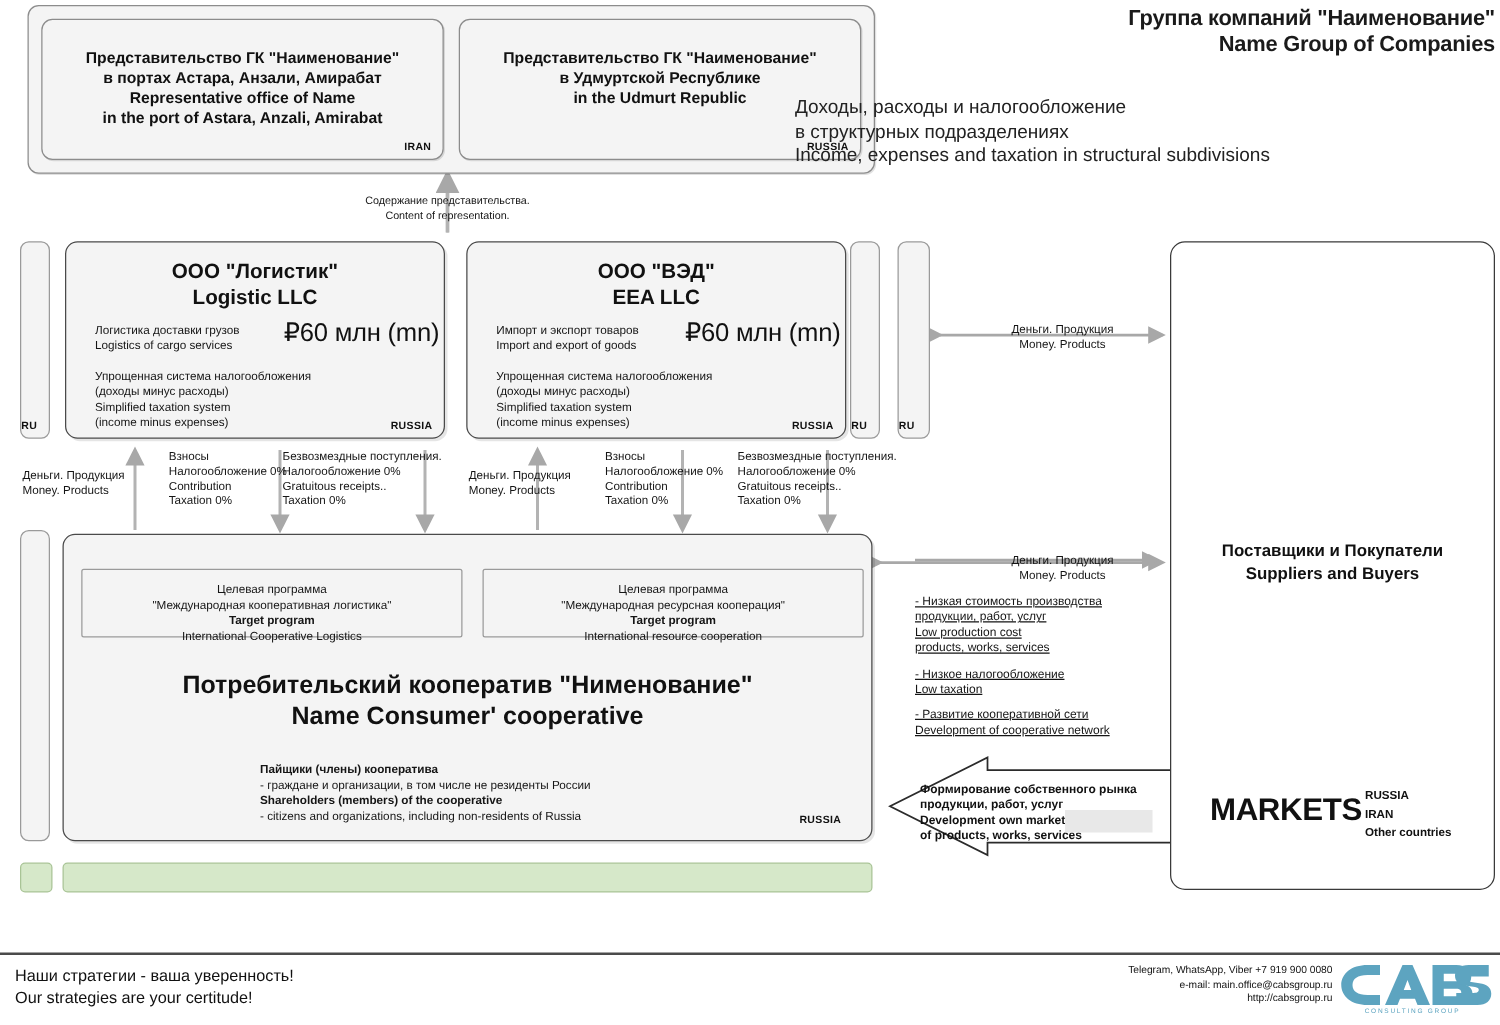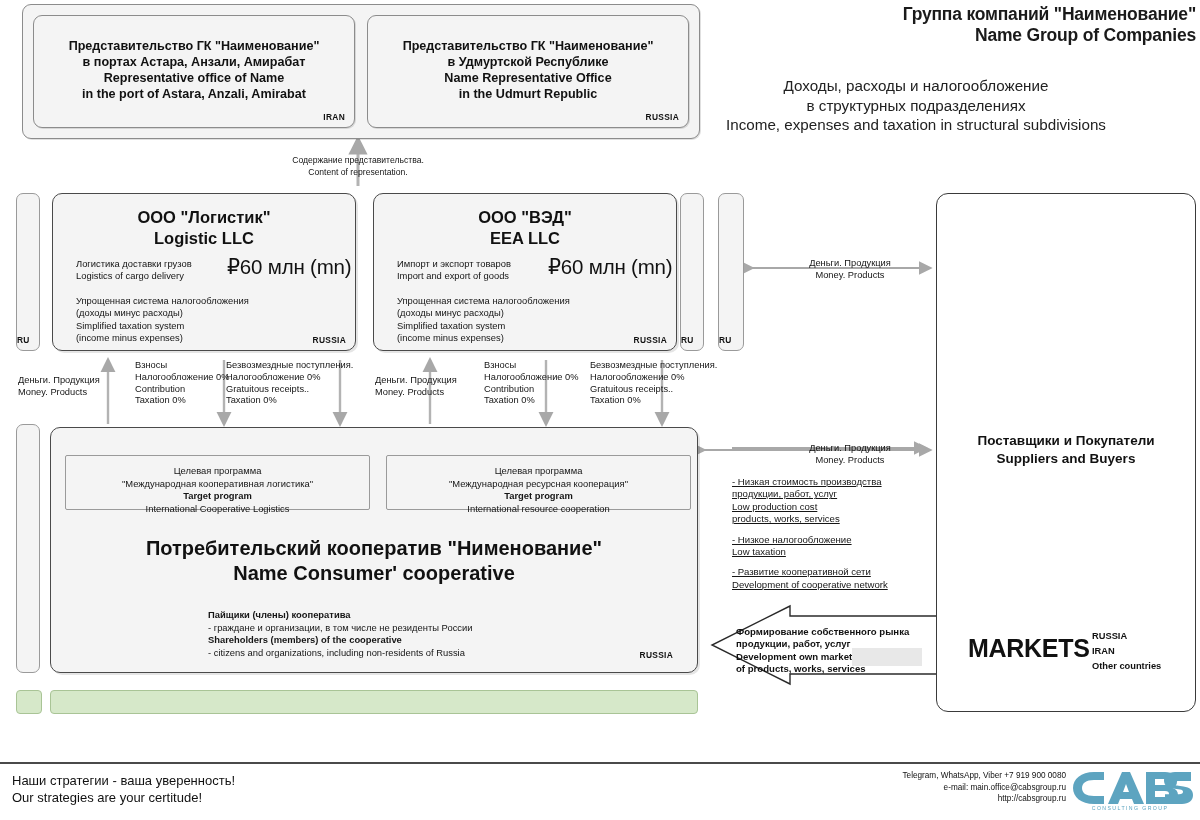--- a/index.html
+++ b/index.html
@@ -40,21 +40,21 @@
     background:#f4f4f4;
     border:1px solid #9a9a9a;
     box-sizing:border-box;
     border-radius:2px;
   }
 
   
   #hdr-title{ right:4px; top:4px; width:560px; text-align:right; }
   #hdr-title .l1{font-size:17.5px;font-weight:bold;line-height:21px;letter-spacing:-0.2px;}
   #hdr-title .l2{font-size:17.5px;font-weight:bold;line-height:21px;letter-spacing:-0.2px;}
-  #hdr-sub{ right:4px; top:76px; width:560px; text-align:center; }
+  #hdr-sub{ right:4px; top:76px; width:560px; text-align:left; }
   #hdr-sub div{font-size:15.2px;line-height:19.5px;color:#222;}
 
   
   .repbox{font-size:0;}
   .repbox .rl{
     display:block;text-align:center;font-weight:bold;
     font-size:12.6px;line-height:16px;color:#111;
   }
   .corner-tag{
     position:absolute;right:9px;bottom:5px;
@@ -162,21 +162,20 @@
     <span class="rl">Representative office of Name</span>
     <span class="rl">in the port of Astara, Anzali, Amirabat</span>
   </div>
   <div class="corner-tag">IRAN</div>
 </div>
 
 <div class="gbox repbox" style="left:367px;top:15px;width:322px;height:113px;">
   <div style="padding-top:22px;">
     <span class="rl">Представительство ГК "Наименование"</span>
     <span class="rl">в Удмуртской Республике</span>
-    <span class="rl">Name Representative Office</span>
     <span class="rl">in the Udmurt Republic</span>
   </div>
   <div class="corner-tag">RUSSIA</div>
 </div>
 
 <div class="abs" style="left:252px;top:155px;width:212px;text-align:center;font-size:8.6px;line-height:11.5px;color:#151515;">
   <div>Содержание представительства.</div>
   <div>Content of representation.</div>
 </div>
 
@@ -201,21 +200,21 @@
 </div>
 <div class="rustrip" style="left:16px;top:424px;width:24px;height:249px;"></div>
 
 <div class="gbox-dark" style="left:52px;top:193px;width:304px;height:158px;">
   <div class="co-title" style="margin-top:13px;">
     <div>ООО "Логистик"</div>
     <div class="en">Logistic LLC</div>
   </div>
   <div class="co-activity" style="left:23px;top:64px;width:150px;">
     <div>Логистика доставки грузов</div>
-    <div>Logistics of cargo delivery</div>
+    <div>Logistics of cargo services</div>
   </div>
   <div class="co-money" style="left:174px;top:62px;">₽60 млн (mn)</div>
   <div class="co-tax" style="left:23px;top:101px;width:260px;">
     <div>Упрощенная система налогообложения</div>
     <div>(доходы минус расходы)</div>
     <div>Simplified taxation system</div>
     <div>(income minus expenses)</div>
   </div>
   <div class="corner-tag">RUSSIA</div>
 </div>

